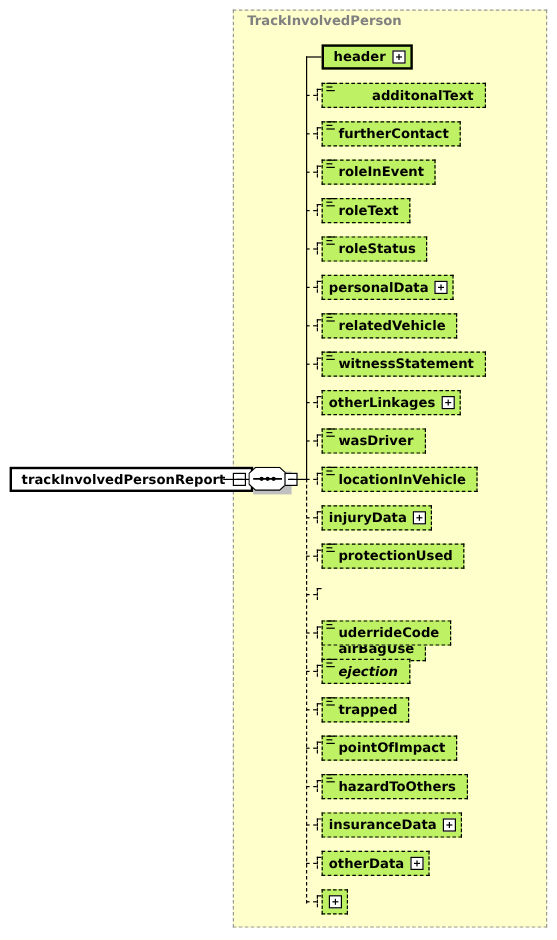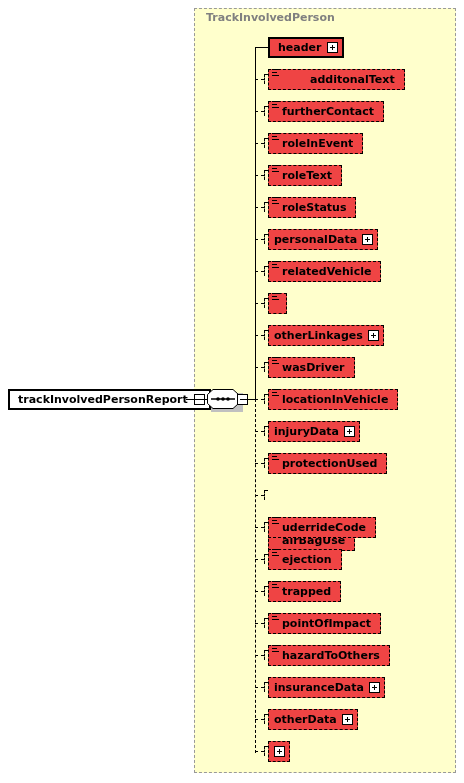--- a/index.html
+++ b/index.html
@@ -134,21 +134,21 @@
     position: absolute;
     left: 30px;
     top: 5px;
   }
 
   
   .child {
     position: absolute;
     height: 21px;
     box-sizing: border-box;
-    background: #ef4444;
+    background: #bef264;
     display: flex;
     align-items: center;
     white-space: nowrap;
     padding: 0 4px 0 5px;
   }
   .child .cshadow {
     position: absolute;
     left: 4px;
     top: 4px;
     right: -4px;
@@ -323,20 +323,21 @@
     <div class="stub" style="left: 255px; top: 303px; width: 9px;"></div>
     <div class="elbow" style="left: 264px; top: 298px; height: 10px;"></div>
     <div class="stub" style="left: 264px; top: 298px; width: 4px;"></div>
     <div class="child optional hasicon" style="left: 268px; top: 293px;">
       <span class="cshadow"></span>
       <span class="type-icon">
         <i></i>
         <i></i>
         <i></i>
       </span>
+      <span class="child-label">witnessStatement</span>
     </div>
     <div class="stub" style="left: 255px; top: 335px; width: 9px;"></div>
     <div class="elbow" style="left: 264px; top: 330px; height: 10px;"></div>
     <div class="stub" style="left: 264px; top: 330px; width: 4px;"></div>
     <div class="child optional" style="left: 268px; top: 325px;">
       <span class="cshadow"></span>
       <span class="child-label">otherLinkages</span>
       <span class="pmbox plus"></span>
     </div>
     <div class="stub" style="left: 255px; top: 367px; width: 9px;"></div>
@@ -403,21 +404,21 @@
       <span class="type-icon">
         <i></i>
         <i></i>
         <i></i>
       </span>
       <span class="child-label">uderrideCode</span>
     </div>
     <div class="stub" style="left: 255px; top: 559px; width: 9px;"></div>
     <div class="elbow" style="left: 264px; top: 554px; height: 10px;"></div>
     <div class="stub" style="left: 264px; top: 554px; width: 4px;"></div>
-    <div class="child optional hasicon" style="left: 268px; top: 549px;">
+    <div class="child optional hasicon" style="left: 268px; top: 549px; font-style: italic;">
       <span class="cshadow"></span>
       <span class="type-icon">
         <i></i>
         <i></i>
         <i></i>
       </span>
       <span class="child-label">ejection</span>
     </div>
     <div class="stub" style="left: 255px; top: 591px; width: 9px;"></div>
     <div class="elbow" style="left: 264px; top: 586px; height: 10px;"></div>

